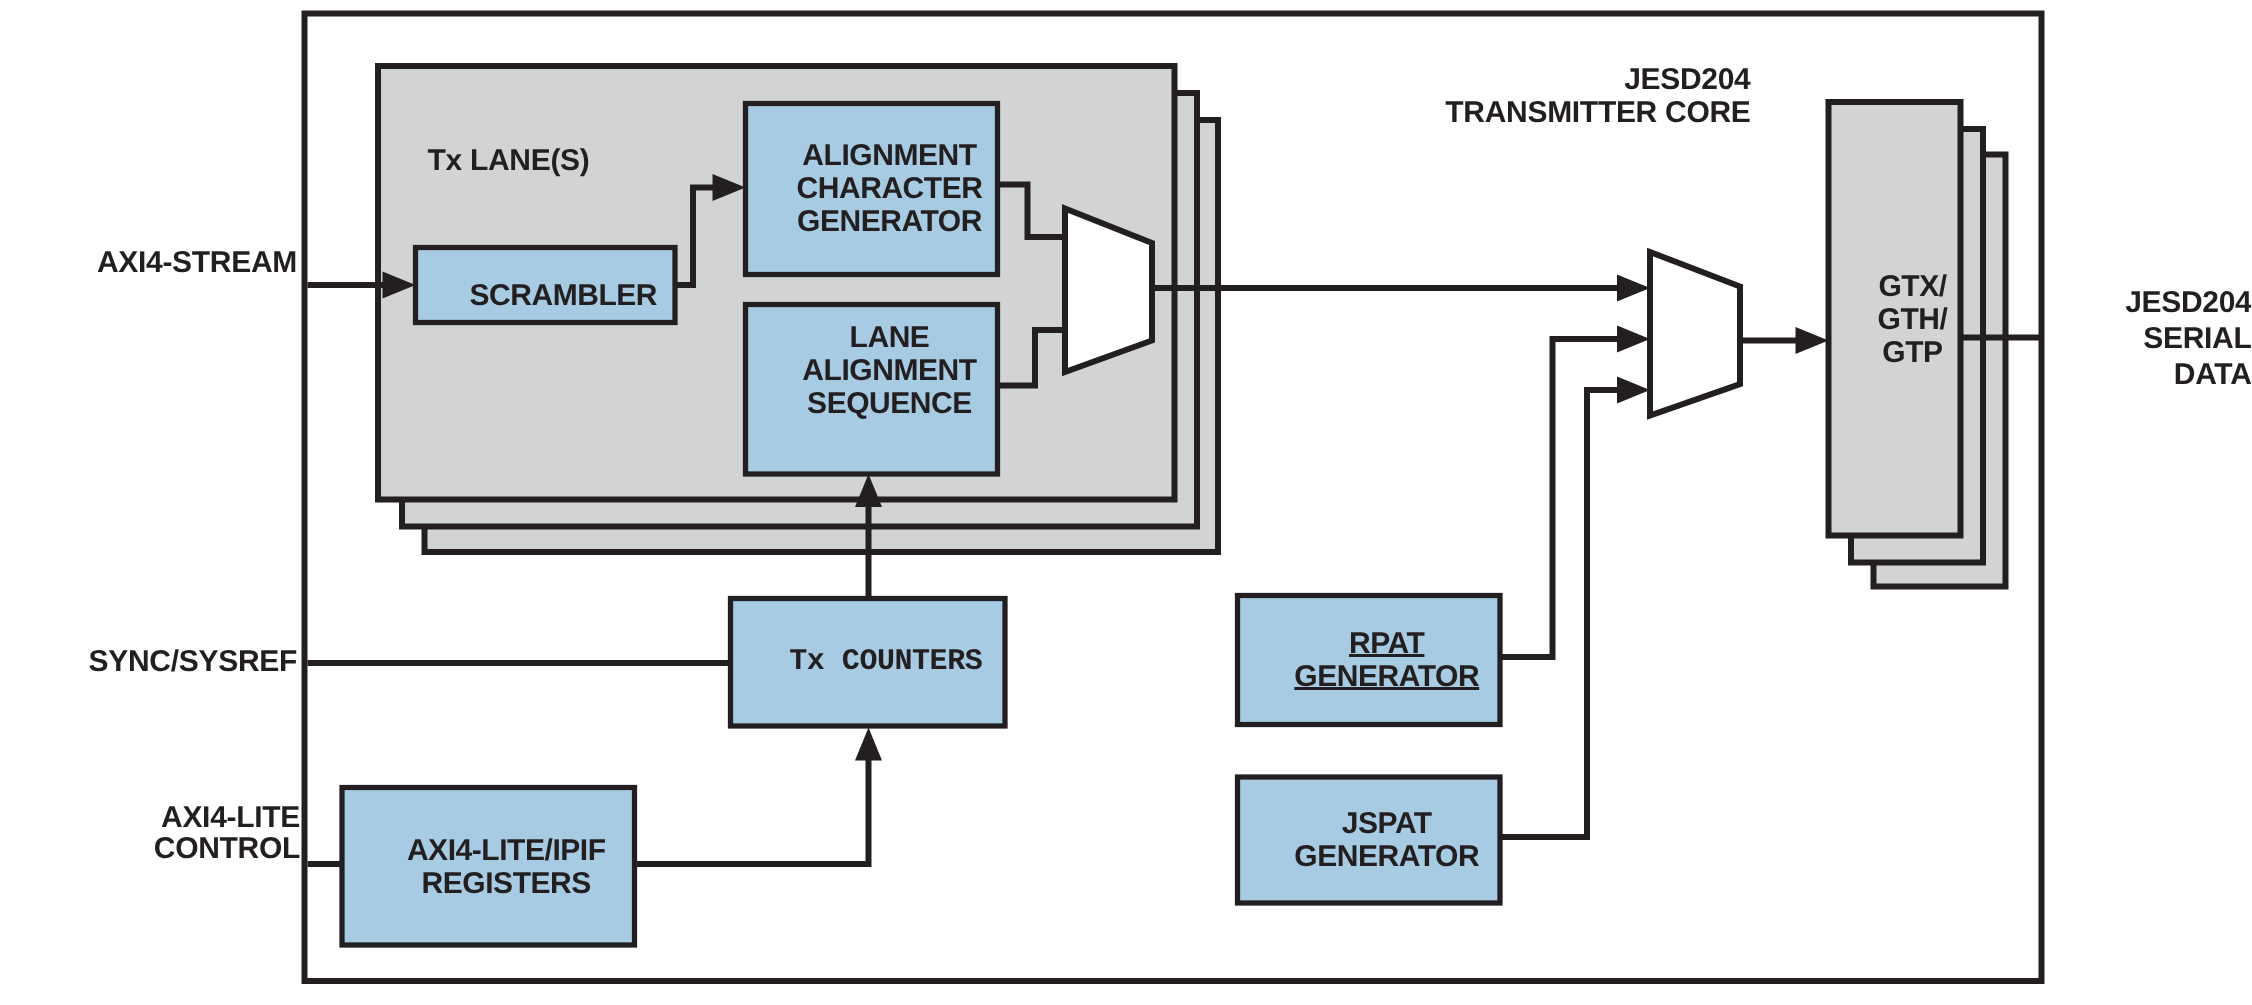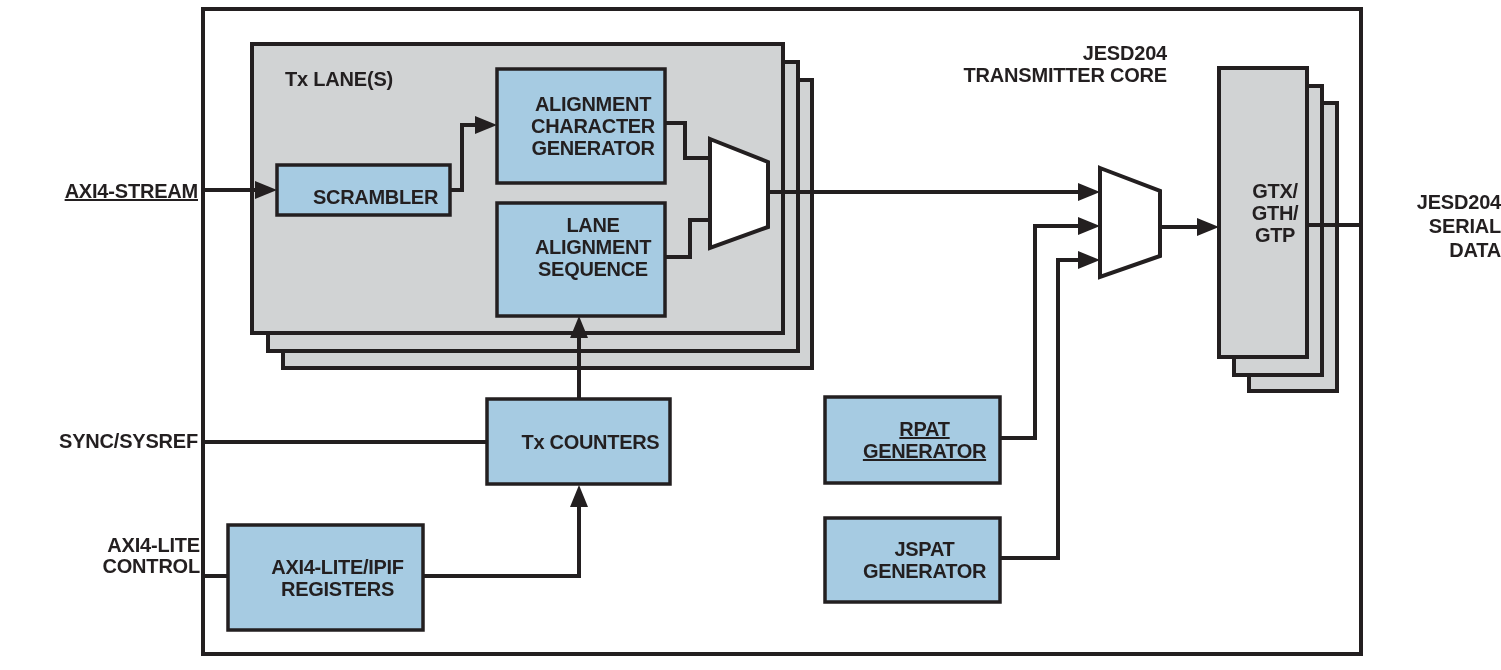--- a/index.html
+++ b/index.html
@@ -29,21 +29,21 @@
     align-items:center;
     justify-content:center;
     font-weight:bold;
     font-size:20px;
     line-height:22px;
     text-align:center;
     letter-spacing:-0.3px;
     padding-left:12px;
   }
   .boxlbl span{display:block;white-space:nowrap;}
-  .left-align{text-align:left;align-items:flex-start;}
+  .left-align{text-align:left;align-items:flex-start;margin-top:28px;}
 </style>
 </head>
 <body>
 
 <div class="canvas">
 
   <svg width="1501" height="670" viewBox="0 0 1501 670">
 
     <rect x="203" y="9" width="1158" height="645" fill="#ffffff" stroke="#231f20" stroke-width="4"></rect>
 
@@ -89,21 +89,21 @@
       <polygon points="497,125 475,116 475,134"></polygon>
       <polygon points="1100,192 1078,183 1078,201"></polygon>
       <polygon points="1100,226 1078,217 1078,235"></polygon>
       <polygon points="1100,260 1078,251 1078,269"></polygon>
       <polygon points="1219,227 1197,218 1197,236"></polygon>
       <polygon points="579,316 570,338 588,338"></polygon>
       <polygon points="579,485 570,507 588,507"></polygon>
     </g>
   </svg>
 
-  <div class="lbl" style="left:8px;top:180px;width:190px;text-decoration:underline;">
+  <div class="lbl" style="left:8px;top:164px;width:190px;">
     <span>AXI4-STREAM</span>
   </div>
 
   <div class="lbl" style="left:8px;top:430px;width:190px;">
     <span>SYNC/SYSREF</span>
   </div>
 
   <div class="lbl" style="left:40px;top:535px;width:160px;line-height:21px;">
     <span>AXI4-LITE</span>
     <span>CONTROL</span>
@@ -133,21 +133,21 @@
     <span>CHARACTER</span>
     <span>GENERATOR</span>
   </div>
 
   <div class="boxlbl" style="left:497px;top:203px;width:168px;height:87px;">
     <span>LANE</span>
     <span>ALIGNMENT</span>
     <span>SEQUENCE</span>
   </div>
 
-  <div class="boxlbl" style="left:487px;top:399px;width:183px;height:85px;">
+  <div class="boxlbl" style="left:487px;top:399px;width:183px;height:85px;font-family:Liberation Mono, monospace;">
     <span>Tx COUNTERS</span>
   </div>
 
   <div class="boxlbl" style="left:228px;top:525px;width:195px;height:105px;">
     <span>AXI4-LITE/IPIF</span>
     <span>REGISTERS</span>
   </div>
 
   <div class="boxlbl" style="left:825px;top:397px;width:175px;height:86px;text-decoration:underline;">
     <span>RPAT</span>

